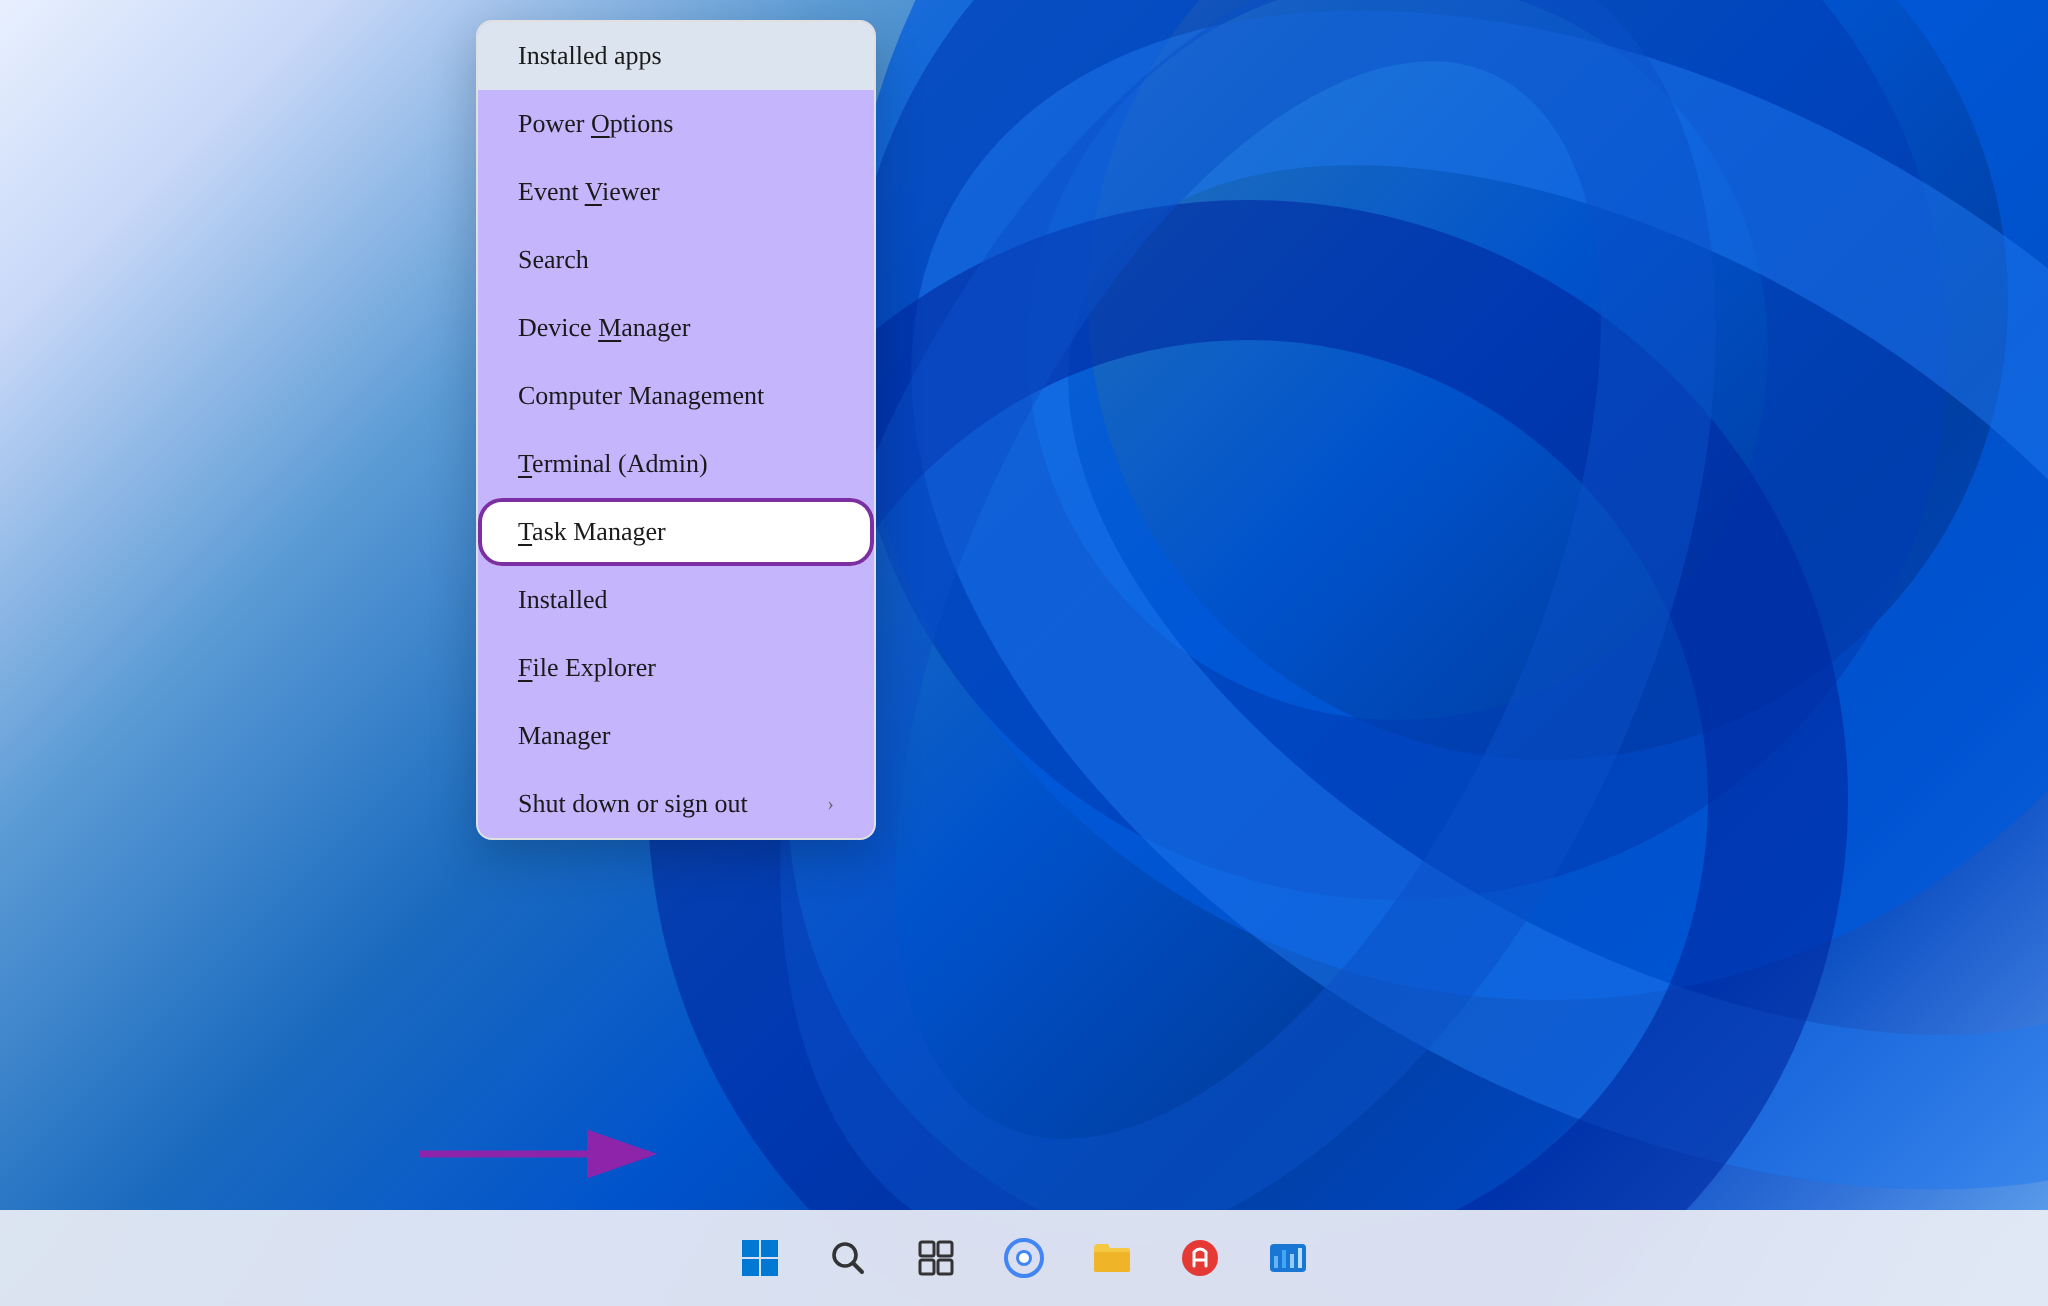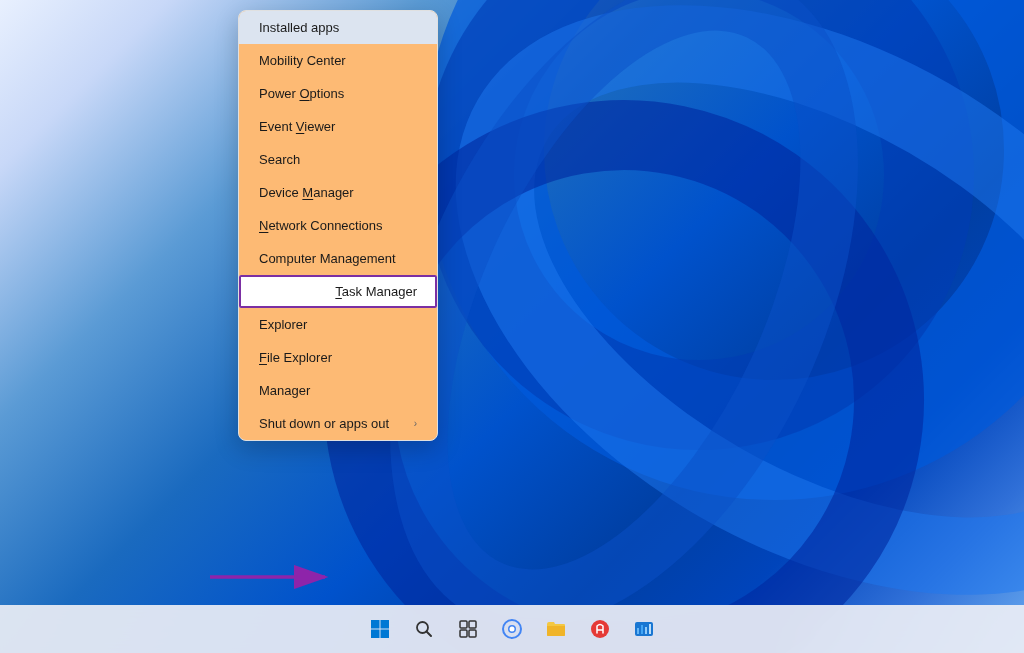--- a/index.html
+++ b/index.html
@@ -108,46 +108,46 @@
       cursor: pointer;
       font-size: 20px;
     }
 
     
     .context-menu {
       position: absolute;
       top: 10px;
       left: 238px;
       width: 200px;
-      background: #fdba74;
+      background: #c4b5fd;
       border: 1px solid #e0e0e0;
       box-shadow: 0 8px 24px rgba(0,0,0,0.2);
       border-radius: 8px;
       overflow: hidden;
       z-index: 100;
+      font-family: Liberation Serif, serif;
     }
 
     .menu-item {
       padding: 9px 20px;
       font-size: 13px;
       color: #1a1a1a;
       cursor: pointer;
       white-space: nowrap;
       display: flex;
       align-items: center;
       justify-content: space-between;
       user-select: none;
     }
 
     .menu-item.selected-highlight {
       background: #ffffff;
       outline: 2px solid #7b2fa3;
       outline-offset: -2px;
-      border-radius: 2px;
-      justify-content: flex-end;
+      border-radius: 12px;
     }
 
     .menu-item.first-item {
       background: #dce4f0;
       font-weight: 500;
     }
 
     .menu-item .underline {
       text-decoration: underline;
       text-underline-offset: 2px;
@@ -182,54 +182,51 @@
   <div class="swirl swirl-3"></div>
   <div class="swirl swirl-4"></div>
   <div class="swirl swirl-5"></div>
 </div>
 
 <div class="context-menu" id="context-menu-el">
 <div class="menu-item first-item">
       <span>Installed apps</span>
     </div>
     <div class="menu-item">
-      <span>Mobility Center</span>
-    </div>
-    <div class="menu-item">
       <span>Power <span class="underline">O</span>ptions</span>
     </div>
     <div class="menu-item">
       <span>Event <span class="underline">V</span>iewer</span>
     </div>
     <div class="menu-item">
       <span>Search</span>
     </div>
     <div class="menu-item">
       <span>Device <span class="underline">M</span>anager</span>
     </div>
     <div class="menu-item">
-      <span><span class="underline">N</span>etwork Connections</span>
-    </div>
-    <div class="menu-item">
       <span>Computer Management</span>
+    </div>
+    <div class="menu-item">
+      <span><span class="underline">T</span>erminal (Admin)</span>
     </div>
     <div class="menu-item selected-highlight">
       <span><span class="underline">T</span>ask Manager</span>
     </div>
     <div class="menu-item">
-      <span>Explorer</span>
+      <span>Installed</span>
     </div>
     <div class="menu-item">
       <span><span class="underline">F</span>ile Explorer</span>
     </div>
     <div class="menu-item">
       <span>Manager</span>
     </div>
     <div class="menu-item">
-      <span>Shut down or apps out</span>
+      <span>Shut down or sign out</span>
       <span class="arrow">›</span>
     </div>
   </div>
 
 <div class="arrow-annotation">
   <svg class="arrow-svg" viewBox="0 0 130 40" xmlns="http://www.w3.org/2000/svg">
     <defs>
       <marker id="arrowhead" markerWidth="10" markerHeight="7" refX="9" refY="3.5" orient="auto">
         <polygon points="0 0, 10 3.5, 0 7" fill="#8e24aa"></polygon>
       </marker>

